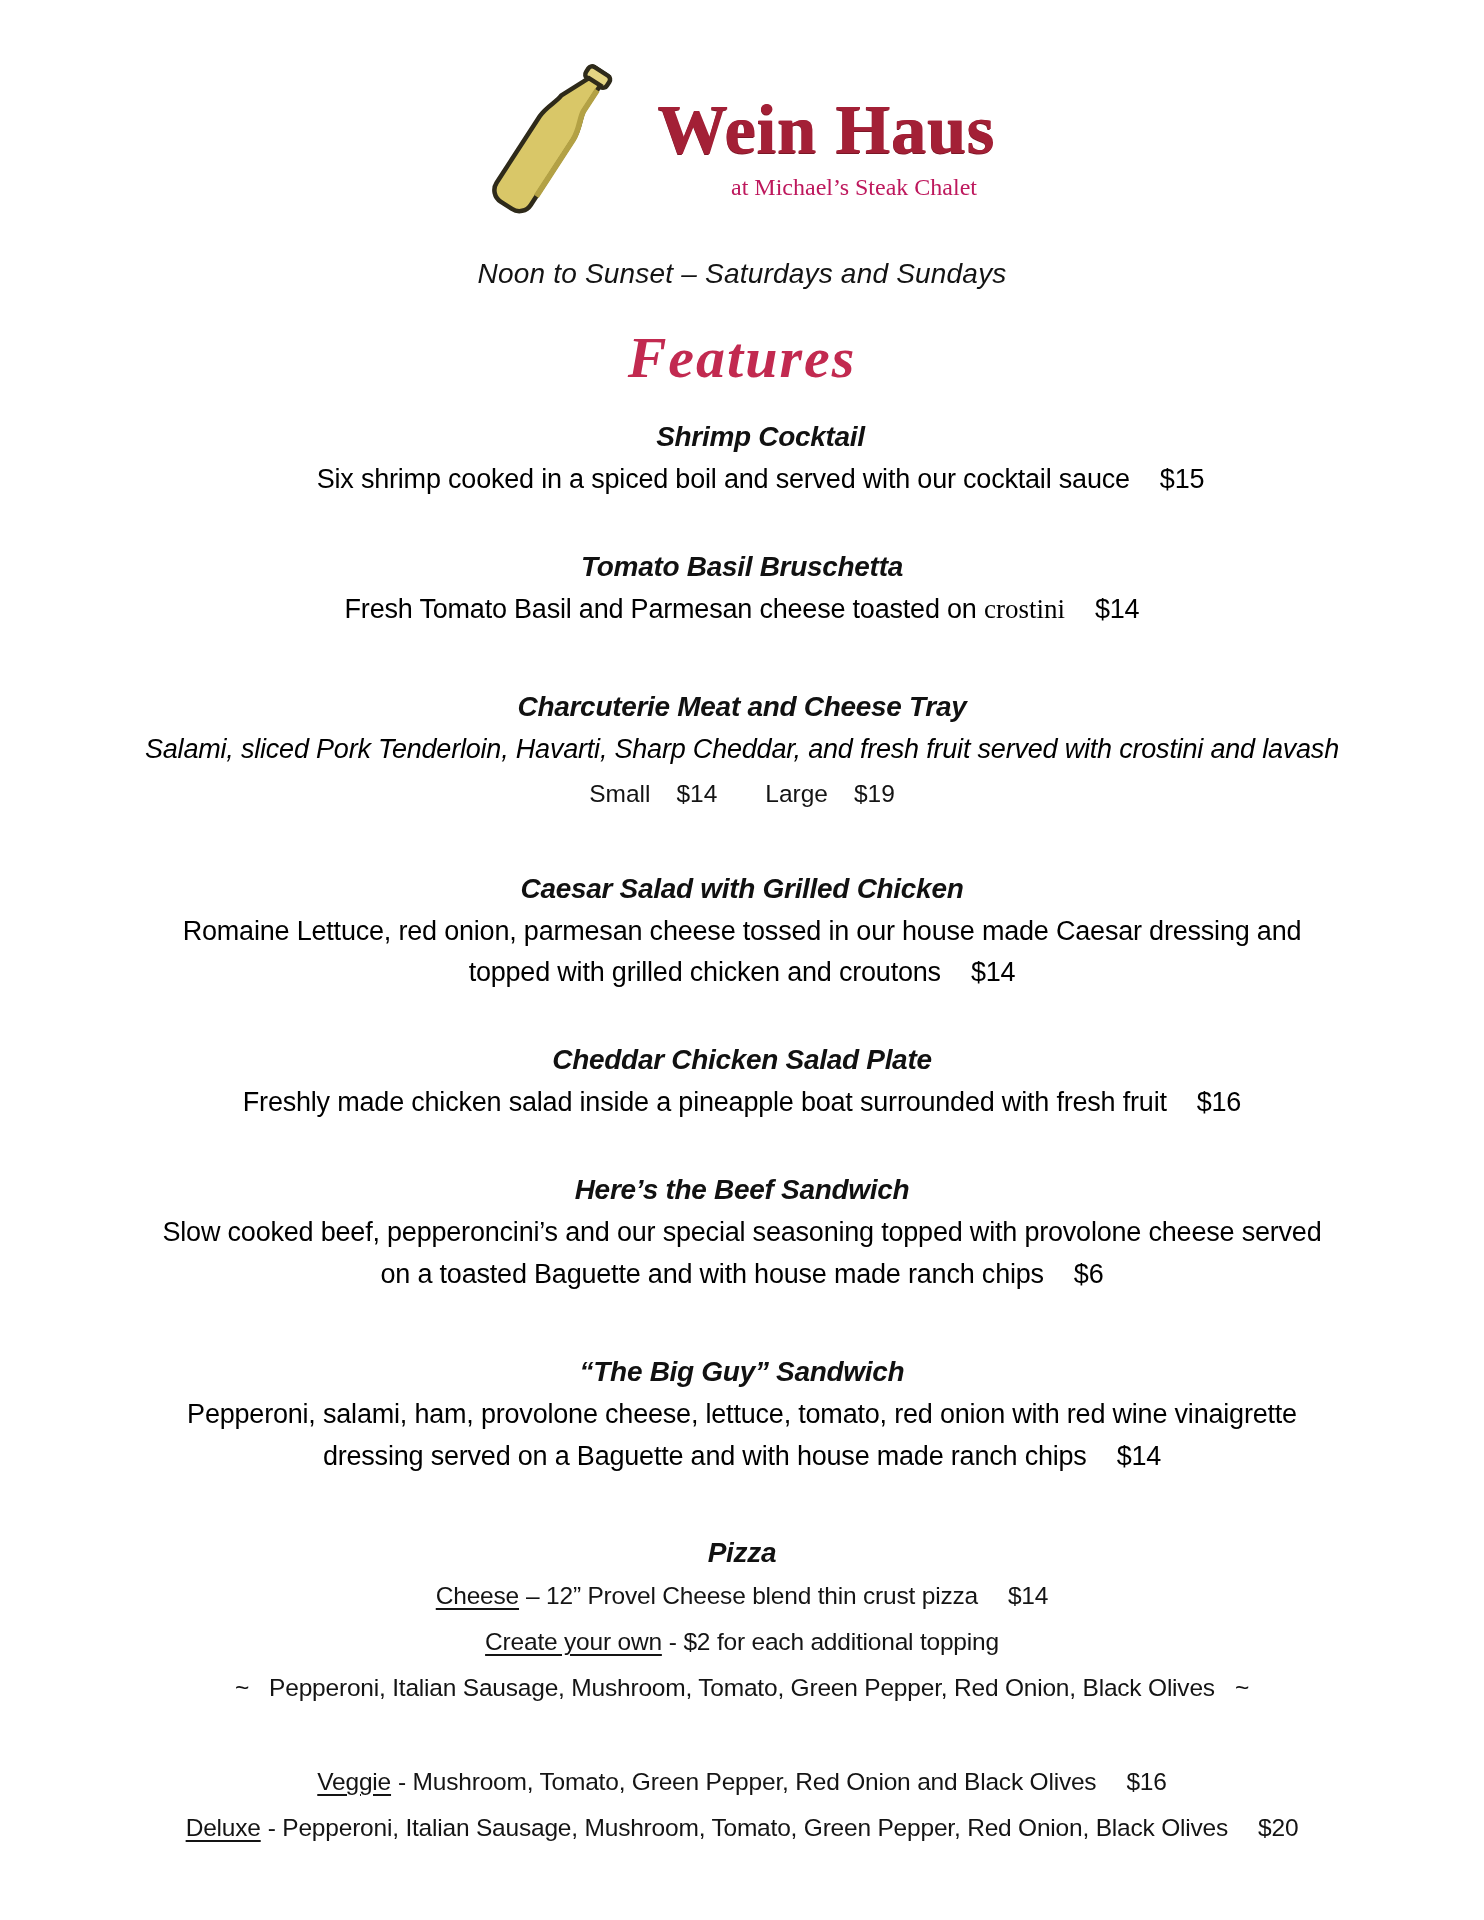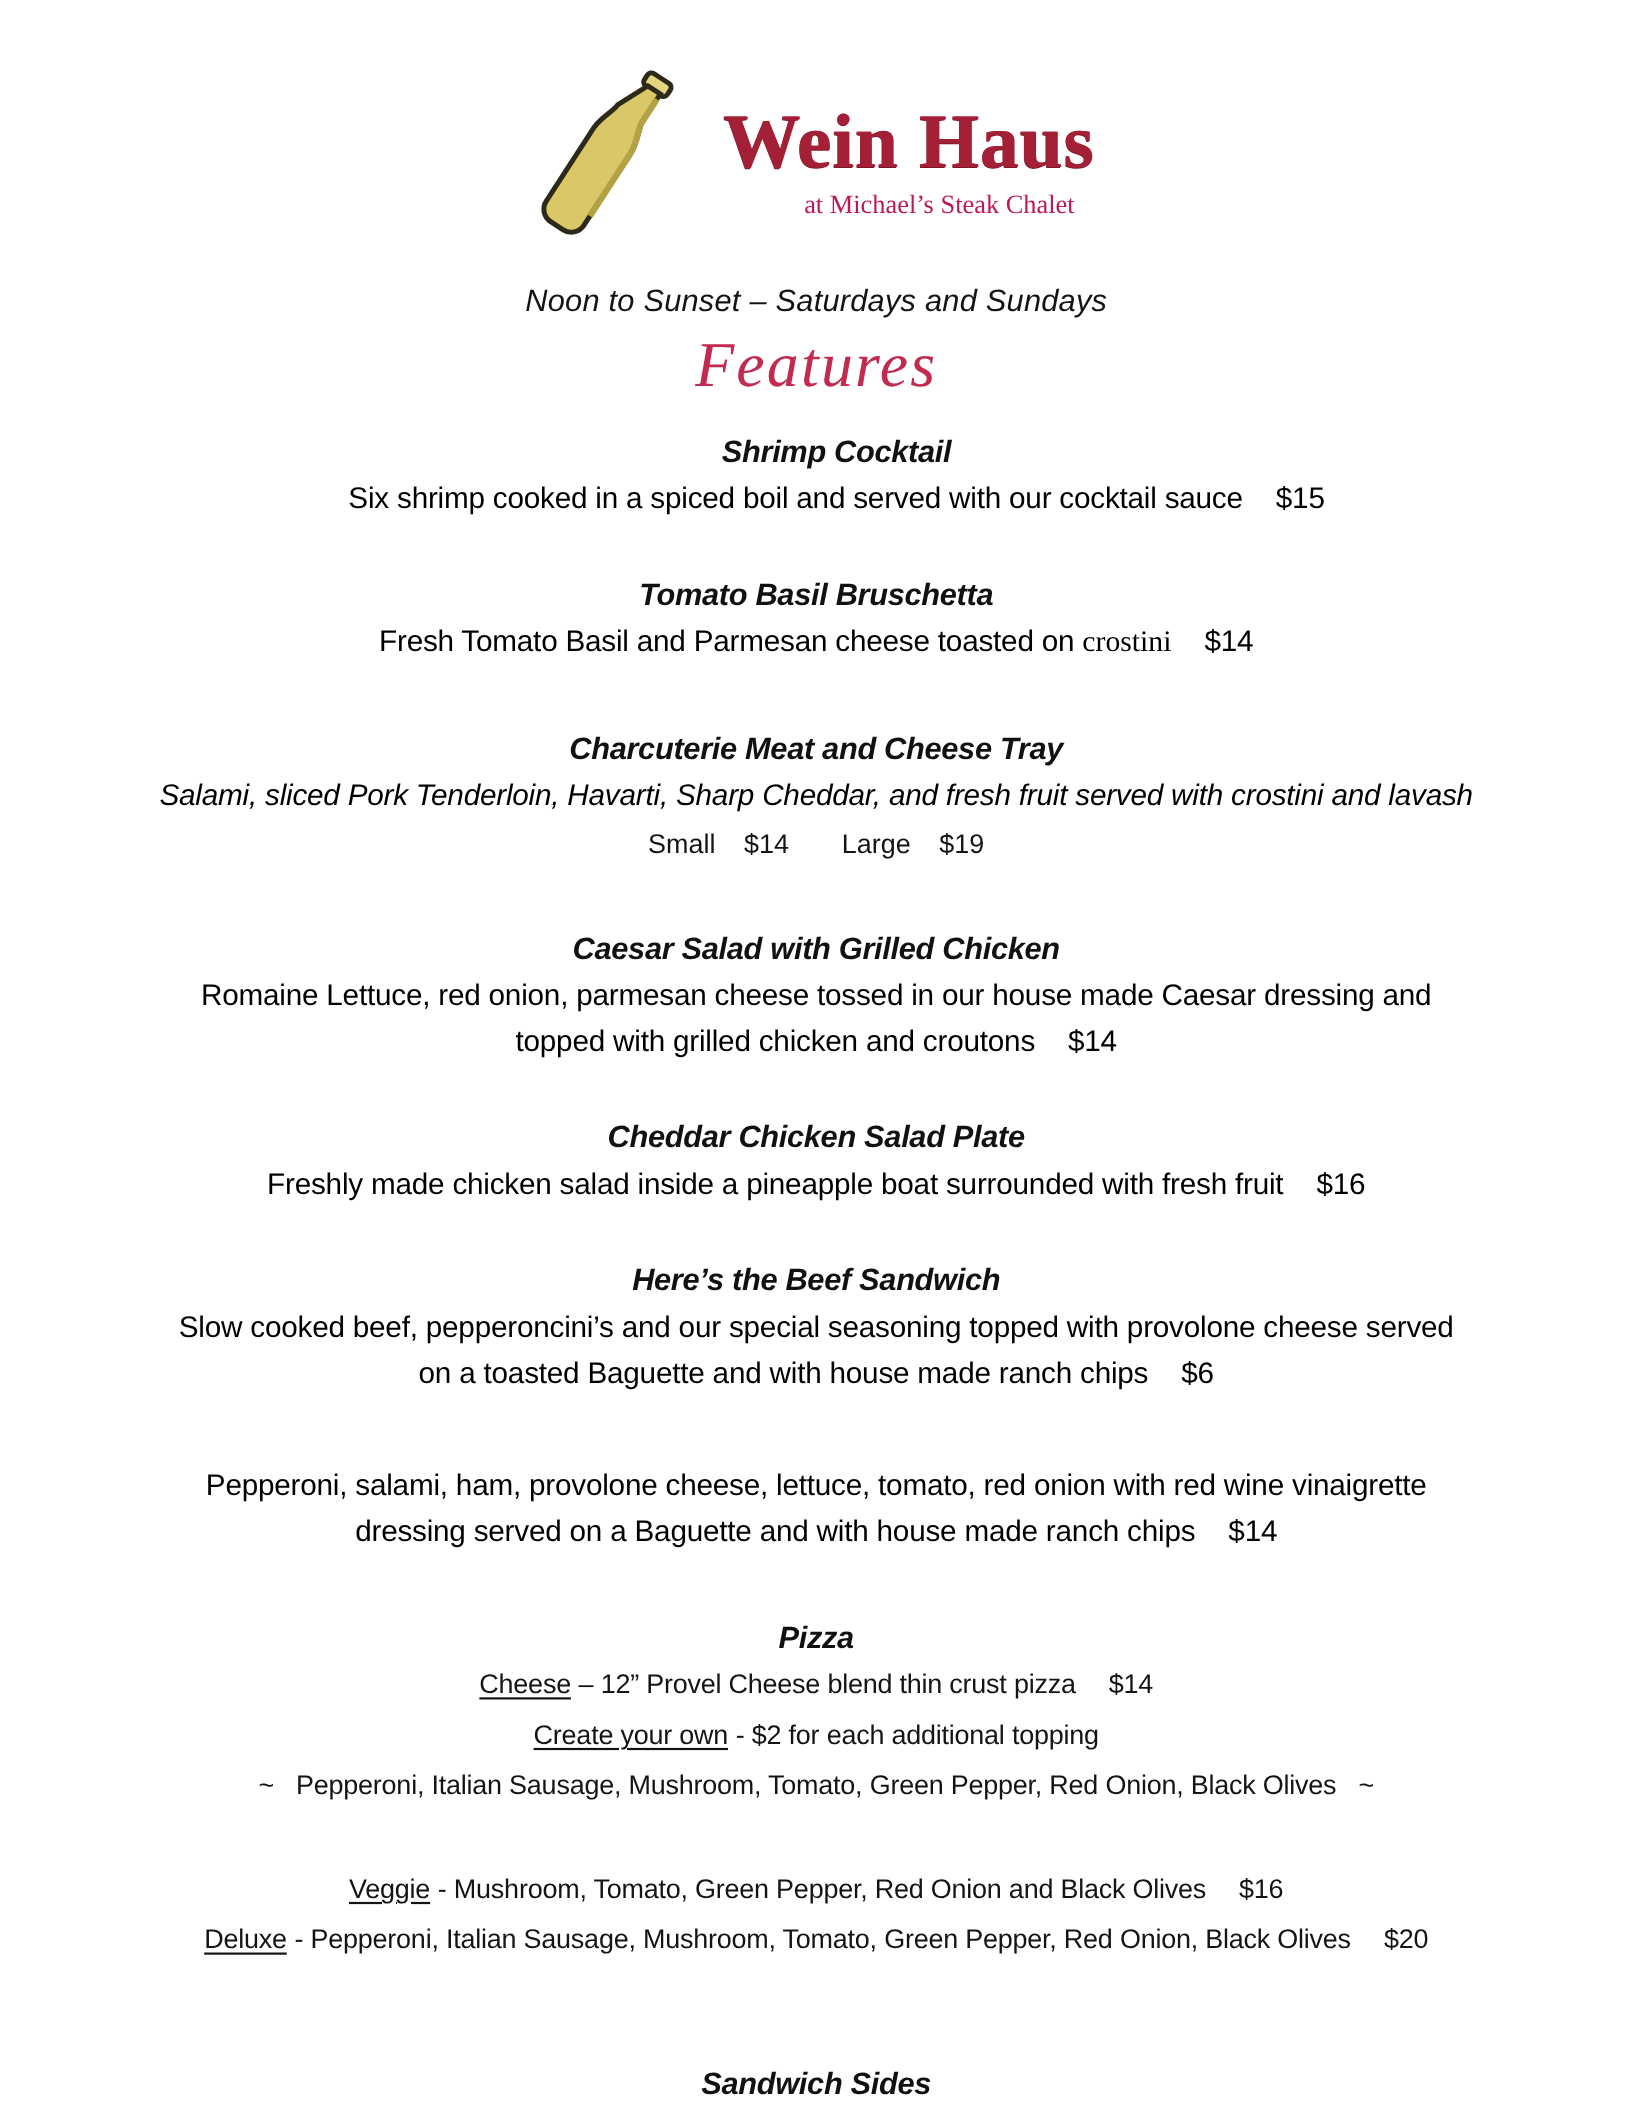--- a/index.html
+++ b/index.html
@@ -59,24 +59,24 @@
   }
 
   
   .hours {
     margin-top: 24px;
     font-size: 28px;
     font-style: italic;
     letter-spacing: 0.2px;
   }
   .features {
-    margin-top: 8px;
+    margin-top: 34px;
     font-family: "Liberation Serif", serif;
     font-style: italic;
-    font-weight: normal;
+    font-weight: bold;
     font-size: 58px;
     color: #c22a50;
     letter-spacing: 2px;
   }
 
   
   section { margin-top: 50px; }
   section.first { margin-top: 30px; padding-left: 37px; }
   section.gap-lg { margin-top: 60px; }
   section.gap-xl { margin-top: 96px; }
@@ -160,20 +160,21 @@
     <h2>Cheddar Chicken Salad Plate</h2>
     <p class="desc"><span>Freshly made chicken salad inside a pineapple boat surrounded with fresh fruit</span><span class="price">$16</span></p>
   </section>
 
   <section>
     <h2>Here’s the Beef Sandwich</h2>
     <p class="desc w-1180"><span>Slow cooked beef, pepperoncini’s and our special seasoning topped with provolone cheese served on a toasted Baguette and with house made ranch chips</span><span class="price">$6</span></p>
   </section>
 
   <section class="gap-lg">
+    <h2>“The Big Guy” Sandwich</h2>
     <p class="desc w-1165"><span>Pepperoni, salami, ham, provolone cheese, lettuce, tomato, red onion with red wine vinaigrette dressing served on a Baguette and with house made ranch chips</span><span class="price">$14</span></p>
   </section>
 
   <section class="gap-lg">
     <h2>Pizza</h2>
     <p class="pz-line"><span class="u">Cheese</span><span class="lead-sep">– 12” Provel Cheese blend thin crust pizza</span><span class="price">$14</span></p>
     <p class="pz-line"><span class="u">Create your own</span><span class="lead-sep">-  $2 for each additional topping</span></p>
     <p class="pz-line"><span class="tilde">~</span><span>Pepperoni, Italian Sausage, Mushroom, Tomato, Green Pepper, Red Onion, Black Olives</span><span class="tilde">~</span></p>
     <p class="pz-line gap-before"><span class="u">Veggie</span><span class="lead-sep">- Mushroom, Tomato, Green Pepper, Red Onion and Black Olives</span><span class="price">$16</span></p>
     <p class="pz-line"><span class="u">Deluxe</span><span class="lead-sep">- Pepperoni, Italian Sausage, Mushroom, Tomato, Green Pepper, Red Onion, Black Olives</span><span class="price">$20</span></p>

